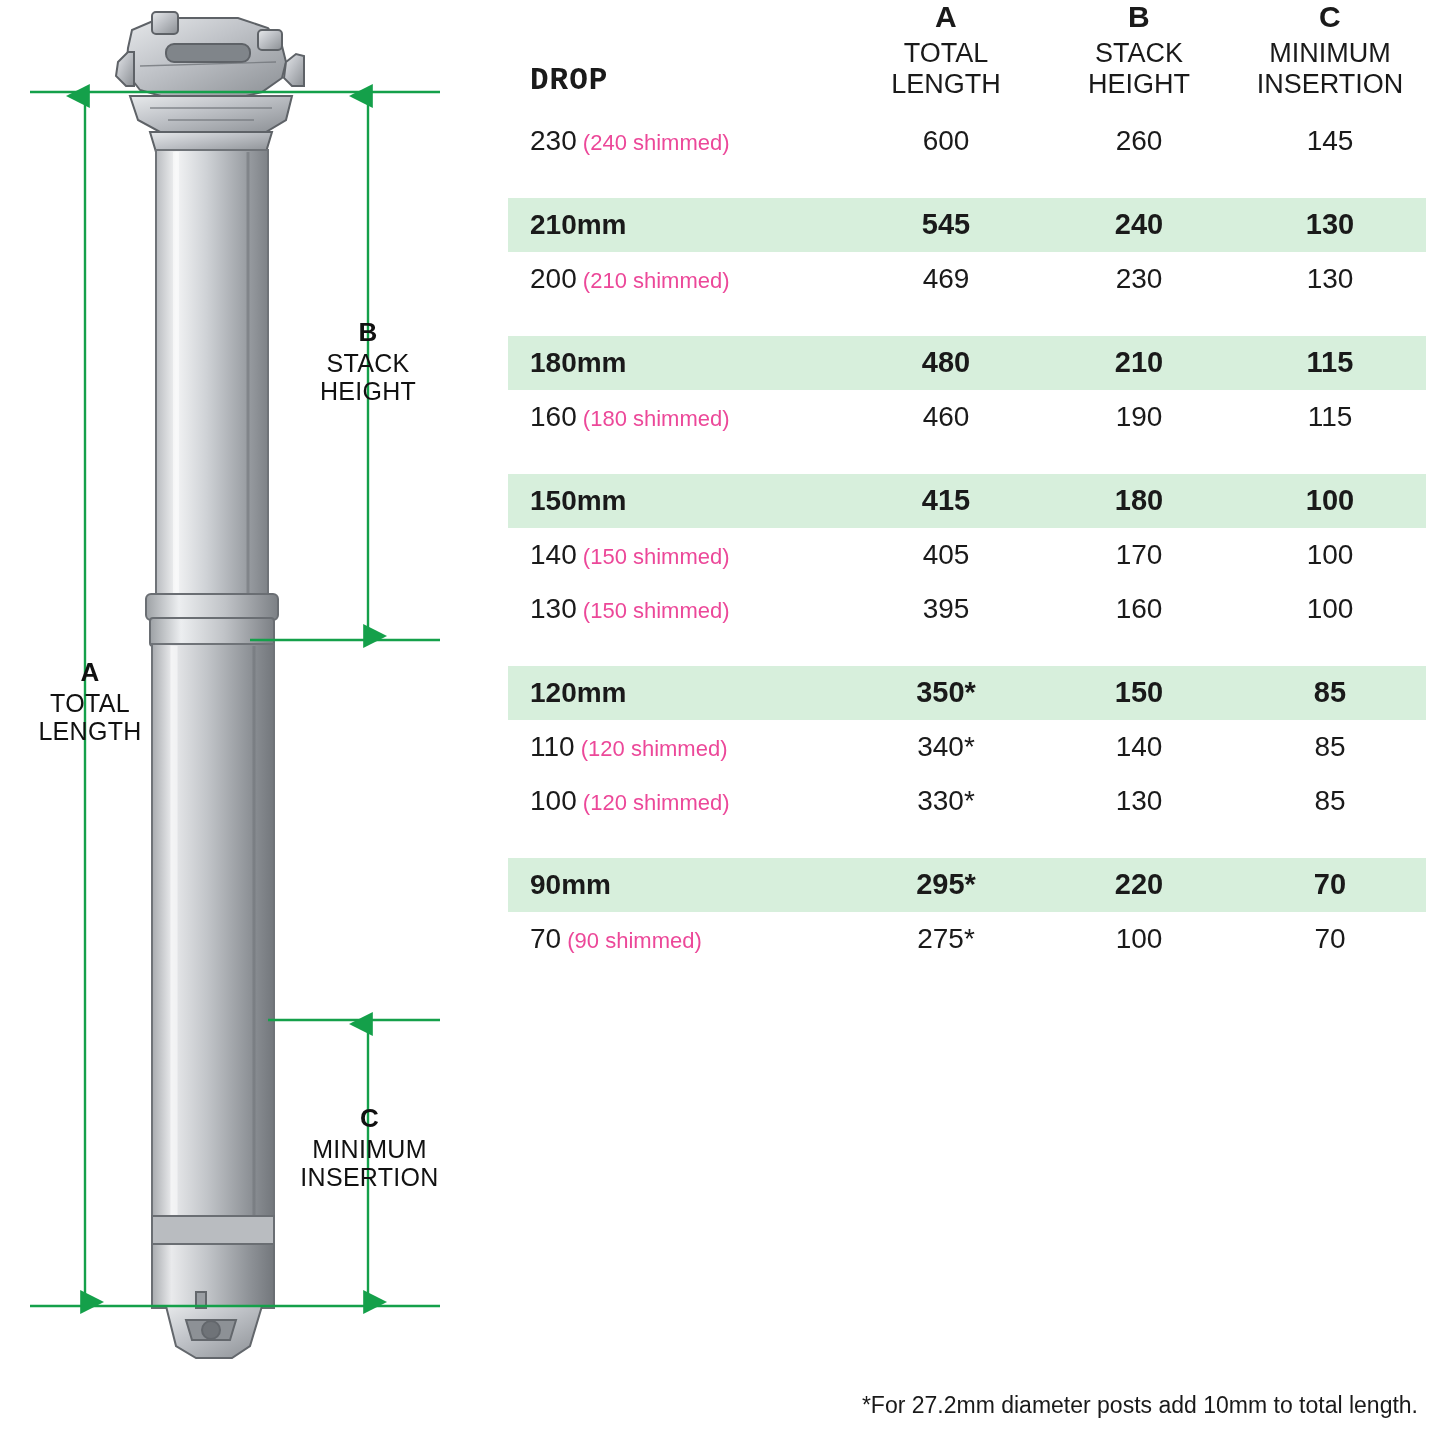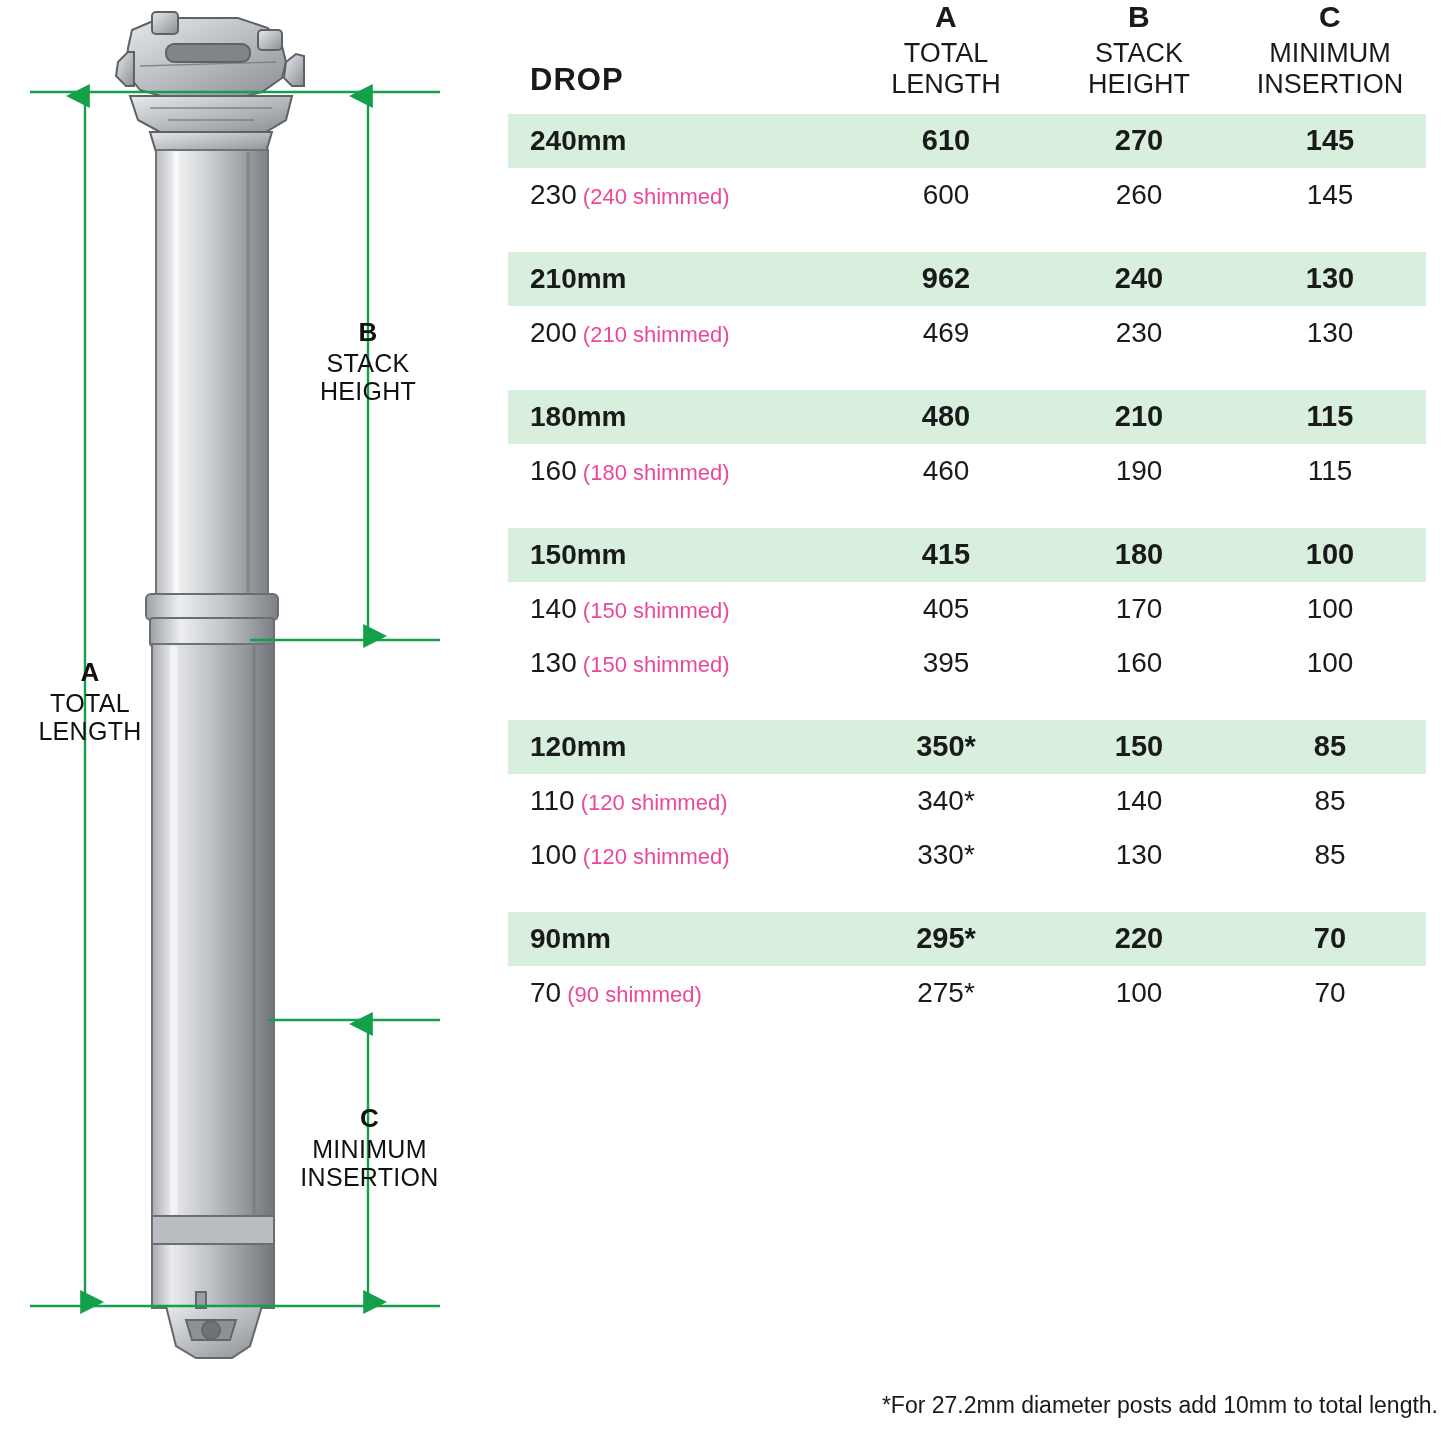--- a/index.html
+++ b/index.html
@@ -102,20 +102,21 @@
     line-height: 1.14;
     white-space: pre-line;
   }
   .hdr-drop {
     font-size: 31px;
     font-weight: bold;
     letter-spacing: 1px;
     text-align: left;
     padding-left: 22px;
     padding-bottom: 16px;
+    font-family: Liberation Mono, monospace;
   }
 
   tbody tr { height: 54px; }
   tbody tr.spacer { height: 30px; }
   tbody tr.spacer td { padding: 0; border: 0; }
 
   tbody td {
     font-size: 28px;
     text-align: center;
     padding: 0;
@@ -137,21 +138,21 @@
   .shim {
     font-size: 22px;
     color: #ec4899;
   }
   .drop-num {
     font-size: 28px;
   }
 
   #footnote {
     position: absolute;
-    right: 0;
+    right: 20px;
     top: 1392px;
     width: 900px;
     text-align: right;
     font-size: 23px;
     color: #1a1a1a;
   }
 </style>
 </head>
 <body>
 
@@ -297,38 +298,32 @@
 HEIGHT</span>
           </th>
           <th>
             <span class="hdr-letter">C</span>
             <span class="hdr-text">MINIMUM
 INSERTION</span>
           </th>
         </tr>
       </thead>
       <tbody id="tbody">
-          <tr class="head-row">
-            <td class="drop"><span class="drop-num">240mm</span></td>
-            <td>610</td>
-            <td>270</td>
-            <td>145</td>
-          </tr>
           <tr class="">
             <td class="drop"><span class="drop-num">230</span><span class="shim"> (240 shimmed)</span></td>
             <td>600</td>
             <td>260</td>
             <td>145</td>
           </tr>
           <tr class="spacer">
             <td colspan="4"></td>
           </tr>
           <tr class="head-row">
             <td class="drop"><span class="drop-num">210mm</span></td>
-            <td>962</td>
+            <td>545</td>
             <td>240</td>
             <td>130</td>
           </tr>
           <tr class="">
             <td class="drop"><span class="drop-num">200</span><span class="shim"> (210 shimmed)</span></td>
             <td>469</td>
             <td>230</td>
             <td>130</td>
           </tr>
           <tr class="spacer">

